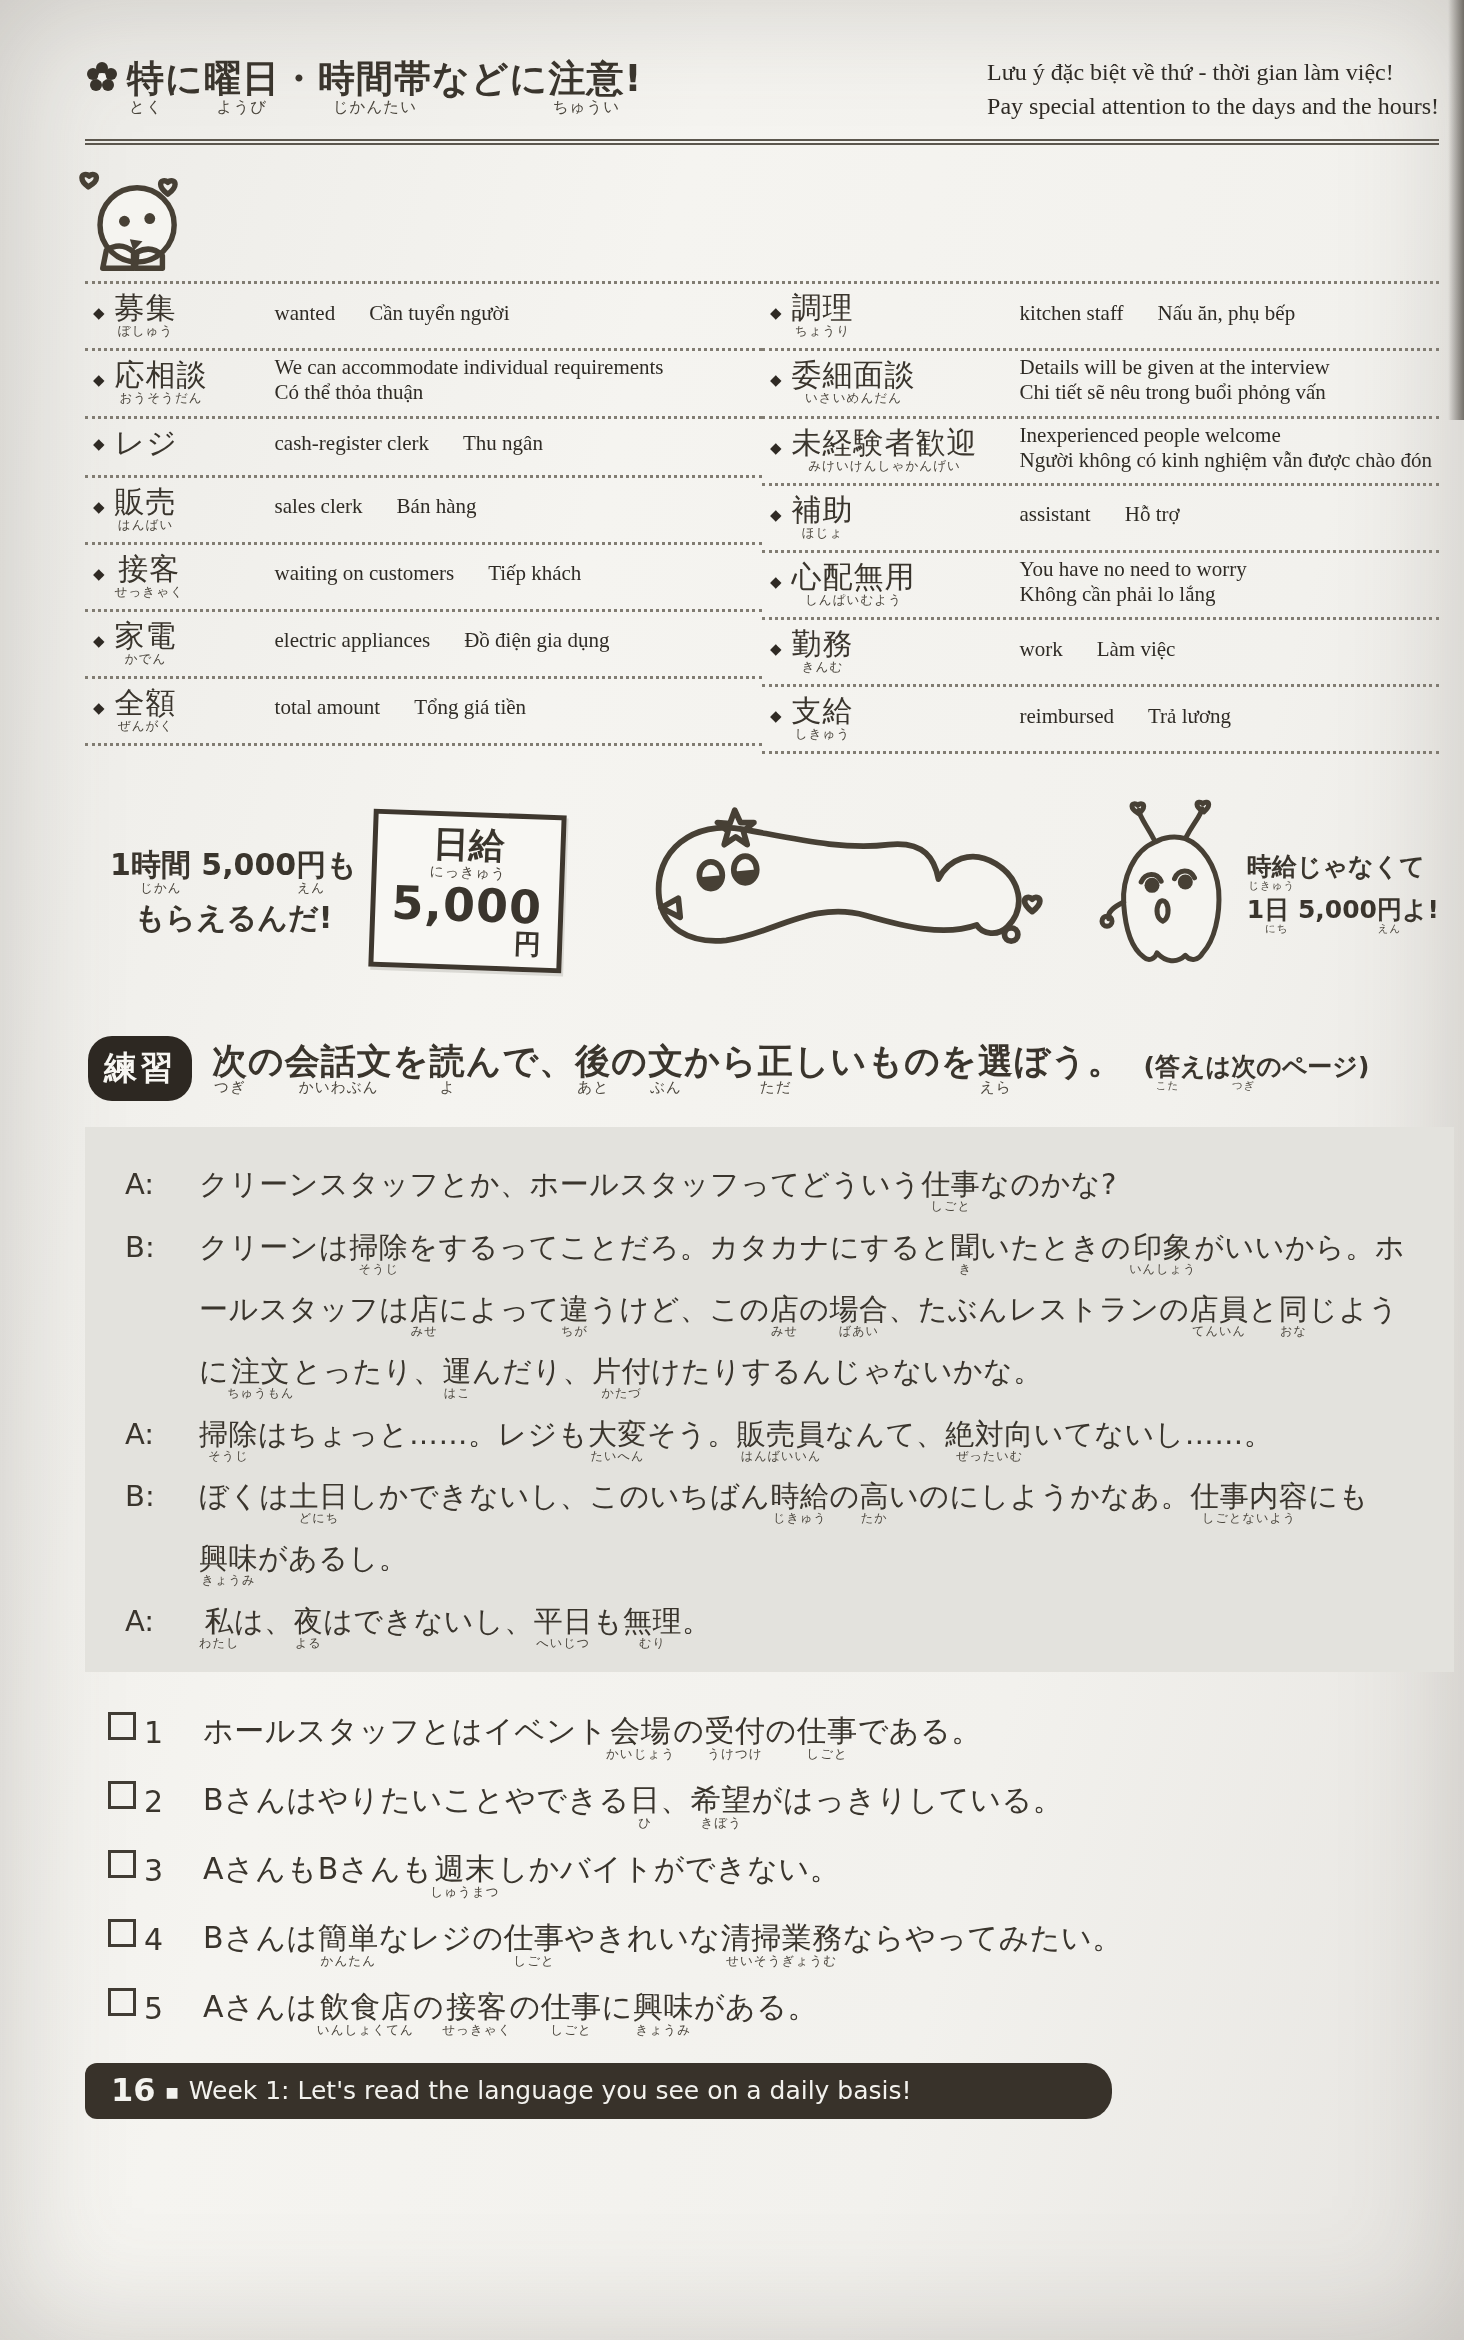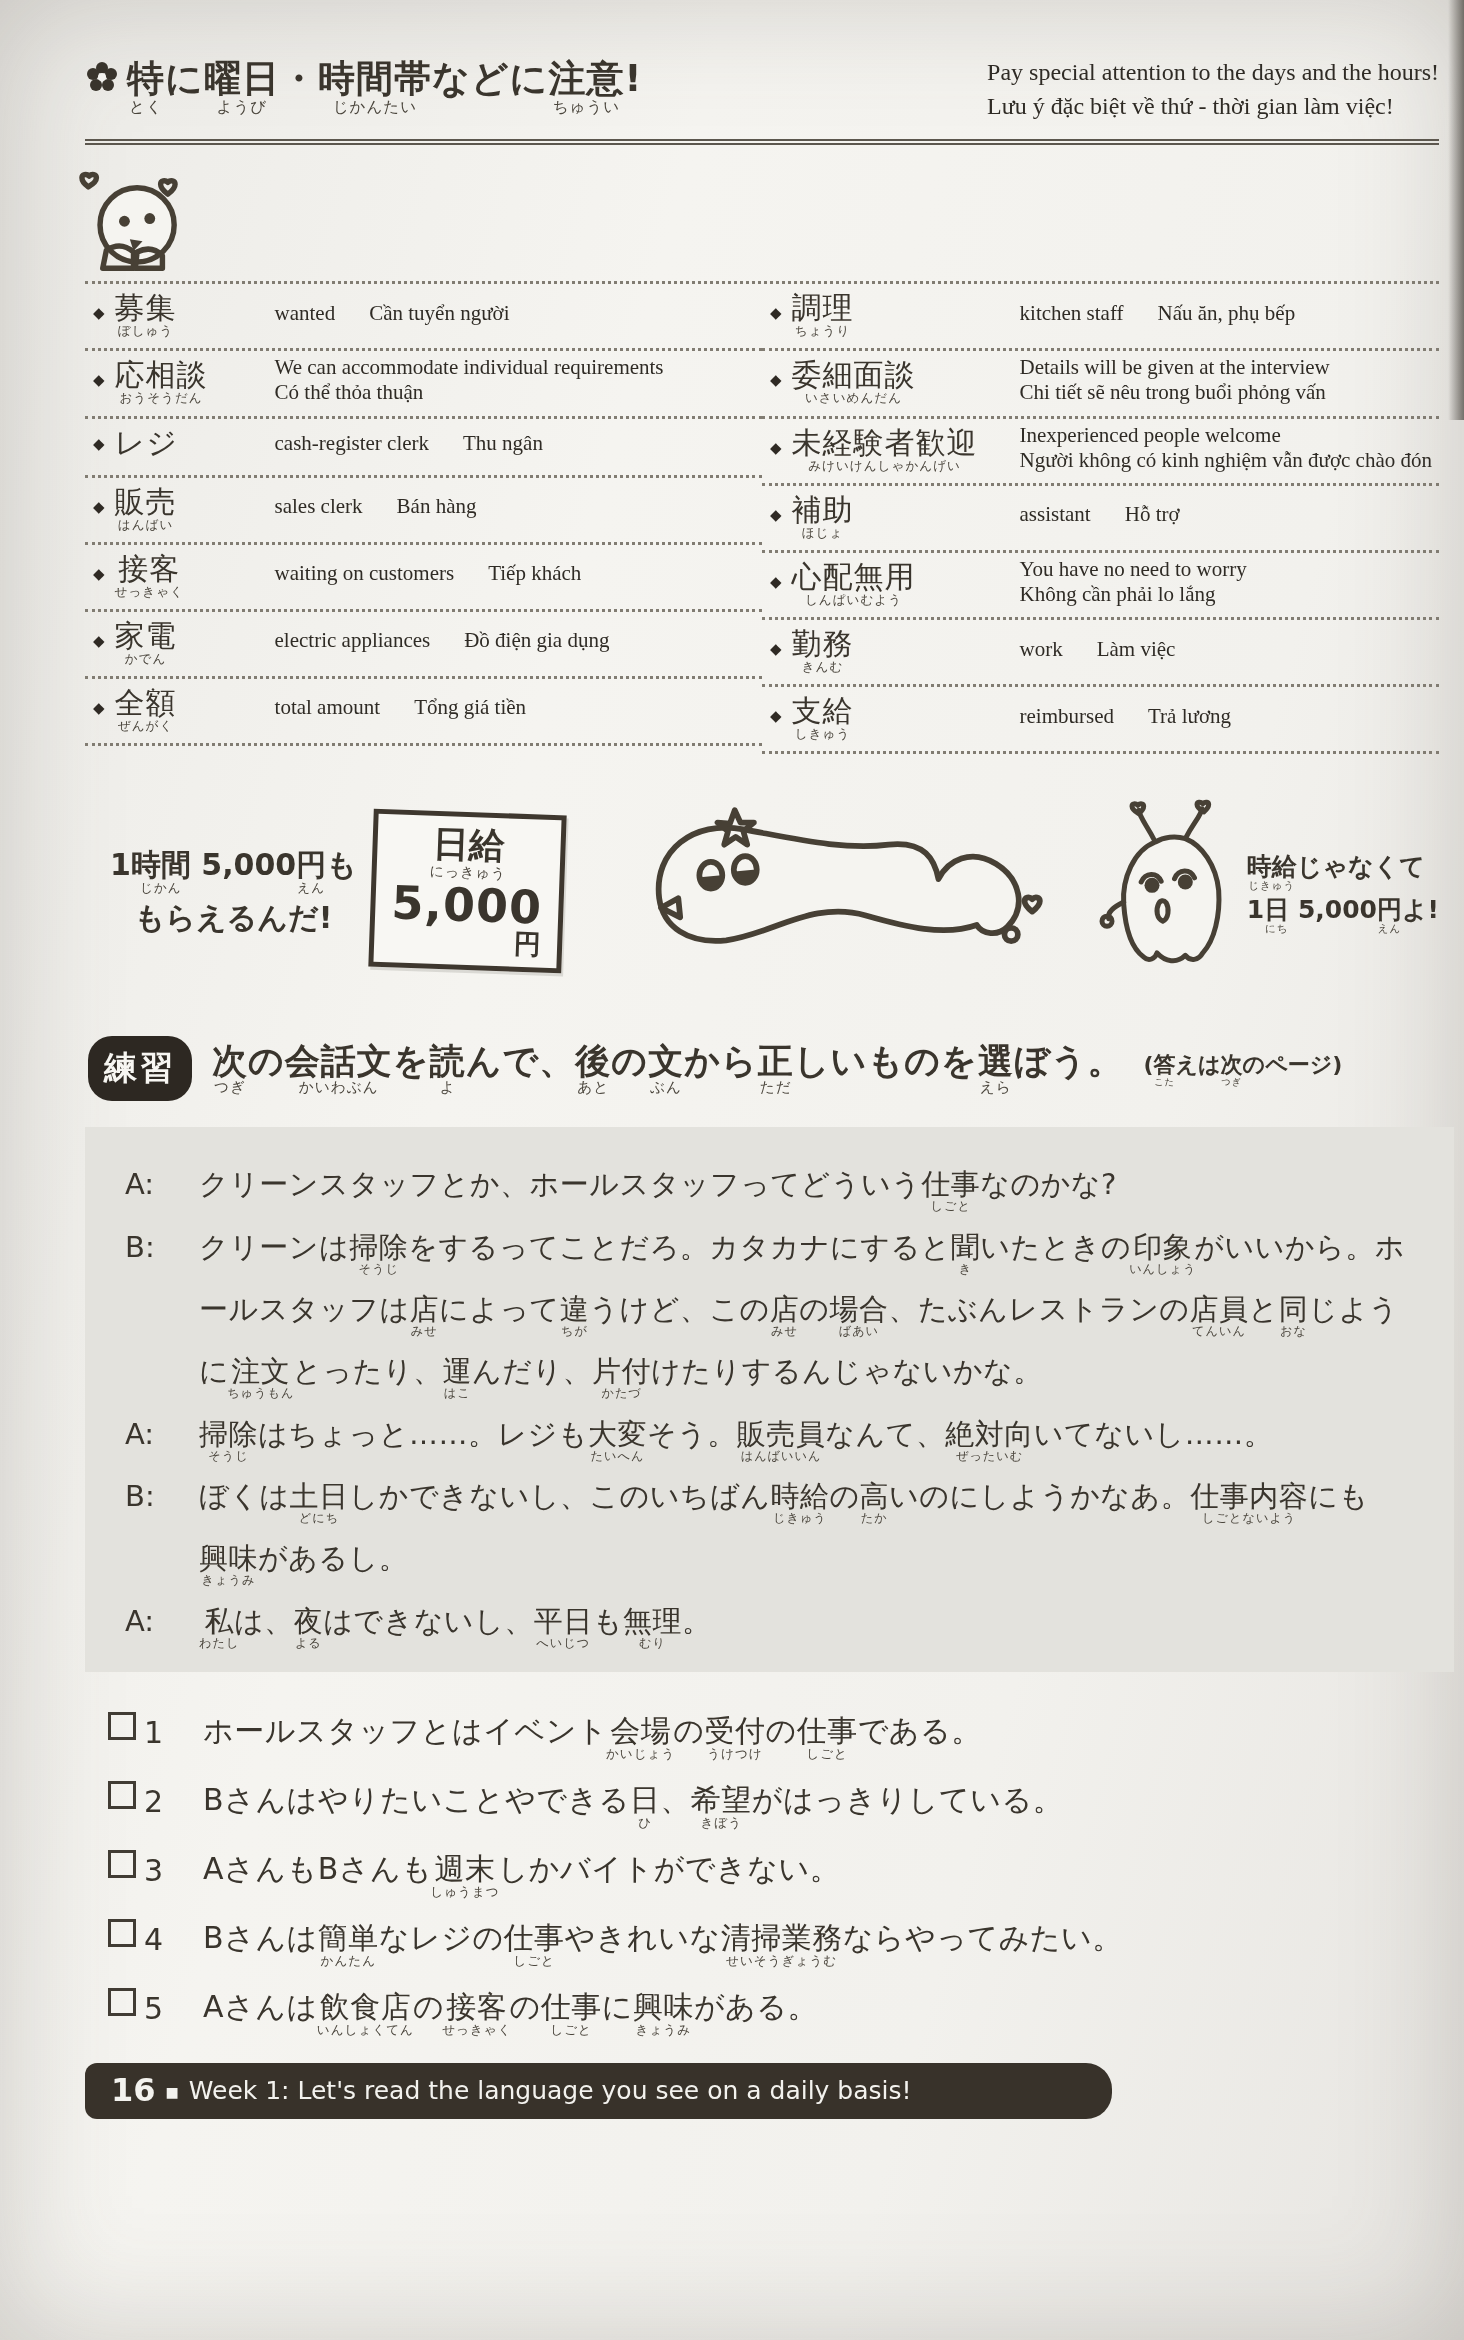--- a/index.html
+++ b/index.html
@@ -63,21 +63,21 @@
   .sign-title rt{font-size:14px;}
   .sign-amount{font-size:46px;font-weight:bold;letter-spacing:1px;line-height:1.0;margin-top:2px;}
   .sign-unit{font-size:27px;font-weight:bold;text-align:right;line-height:1.0;}
   .worm-wrap{flex:1;display:flex;justify-content:center;}
 
   
   .practice-head{display:flex;align-items:flex-start;gap:20px;margin:26px 25px 0 88px;}
   .practice-badge{background:#2d2822;color:#f7f6f2;font-size:33px;font-weight:bold;
     padding:10px 16px;border-radius:24px;letter-spacing:3px;flex-shrink:0;text-align:center;}
   .practice-instruction{font-size:35px;font-weight:bold;letter-spacing:1px;padding-top:2px;}
-  .practice-note{font-size:22px;font-weight:bold;padding-top:14px;white-space:nowrap;}
+  .practice-note{font-size:25px;font-weight:bold;padding-top:14px;white-space:nowrap;}
 
   
   .dialogue-box{background:#e3e2dd;margin:26px 10px 0 85px;padding:26px 34px 20px 40px;}
   .dline{display:flex;font-size:29px;}
   .speaker{width:74px;flex-shrink:0;line-height:2.15;}
   .dtext{flex:1;line-height:2.15;letter-spacing:0.5px;}
 
   
   .questions{margin:30px 30px 0 108px;}
   .qrow{display:flex;align-items:flex-start;margin-bottom:10px;font-size:30px;}
@@ -113,22 +113,22 @@
               <circle cx="26" cy="14" r="6"></circle>
             <circle cx="11" cy="25" r="6"></circle>
               <circle cx="23" cy="25" r="6"></circle>
           </g>
           <circle cx="17" cy="17" r="4" fill="#f3f2ee"></circle>
         </svg>
       </span>
       <span class="attention-text"><ruby>特<rt>とく</rt></ruby>に<ruby>曜日<rt>ようび</rt></ruby>・<ruby>時間帯<rt>じかんたい</rt></ruby>などに<ruby>注意<rt>ちゅうい</rt></ruby>!</span>
     </div>
     <div class="attention-trans">
+      <div>Lưu ý đặc biệt về thứ - thời gian làm việc!</div>
       <div>Pay special attention to the days and the hours!</div>
-      <div>Lưu ý đặc biệt về thứ - thời gian làm việc!</div>
     </div>
   </section>
 
   <section class="intro">
     <span>
       <svg width="120" height="104" viewBox="0 0 130 115">
         <path class="ln" d="M10 22 C10 22 3 17 3 12 C3 8 8 7 11 10 C14 7 19 8 19 12 C19 17 10 22 10 22 Z" stroke-width="4"></path>
         <circle class="ln pp" cx="64" cy="64" r="41"></circle>
         <path class="ln" d="M98 30 C98 30 90 24 90 19 C90 15 95 14 98 17 C101 14 106 15 106 19 C106 24 98 30 98 30 Z" stroke-width="4"></path>
         <circle class="fl" cx="50" cy="60" r="6"></circle>

